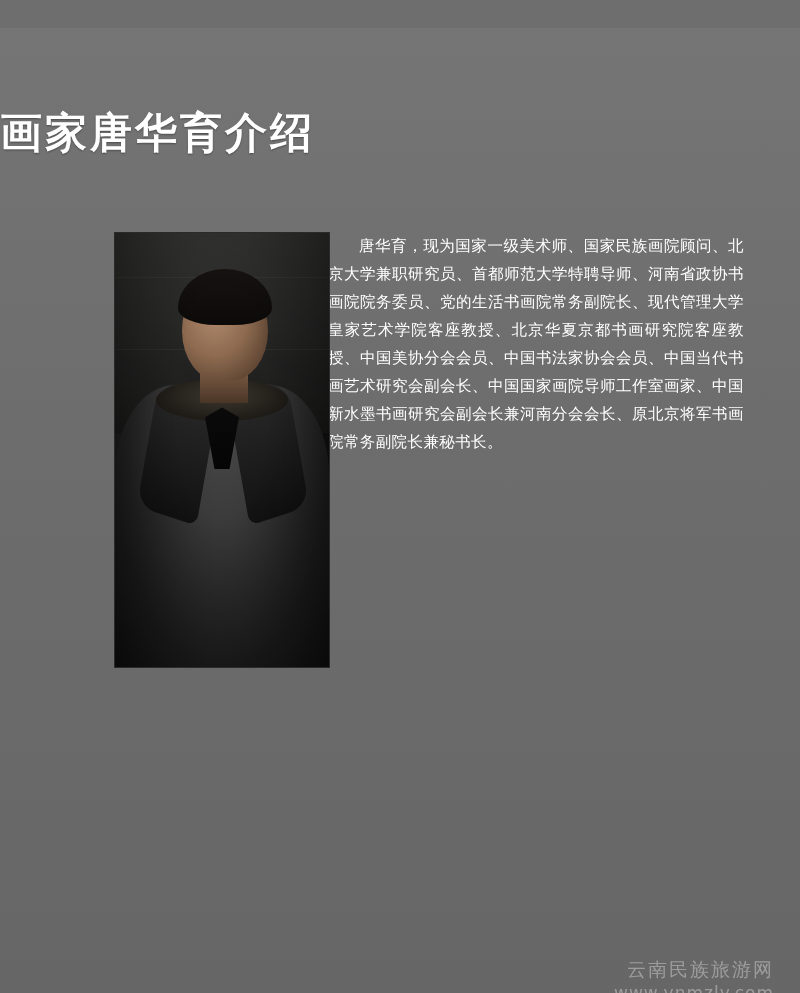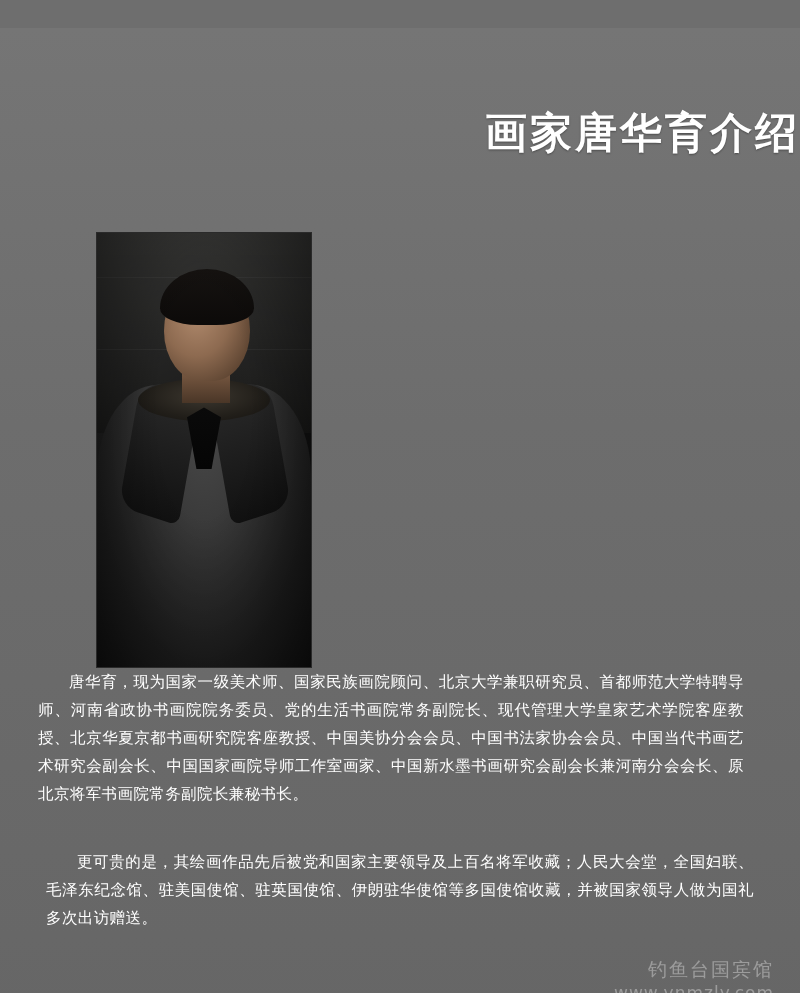--- a/index.html
+++ b/index.html
@@ -15,34 +15,34 @@
     position: relative;
   }
   .page {
     position: relative;
     width: 800px;
     height: 993px;
     background: linear-gradient(180deg, #757575 0%, #6d6d6d 40%, #666666 100%);
     box-sizing: border-box;
   }
   .title {
-    text-align: right;
+    text-align: left;
     color: #ffffff;
     font-family: "DejaVu Serif", serif;
     font-size: 42px;
     font-weight: bold;
     letter-spacing: 3px;
     padding-top: 82px;
     line-height: 1.1;
     text-shadow: 0 1px 2px rgba(0,0,0,0.35);
   }
   .top-section {
     display: flex;
-    flex-direction: column;
-    padding: 48px 38px 0 38px;
+    flex-direction: row;
+    padding: 48px 38px 0 56px;
     box-sizing: border-box;
   }
   .portrait-wrap {
     width: 272px;
     flex: 0 0 272px;
     padding-left: 58px;
     box-sizing: border-box;
   }
   .portrait {
     width: 214px;
@@ -223,21 +223,20 @@
       </div>
     </div>
 
     <div class="intro-col">
       <p class="para">唐华育，现为国家一级美术师、国家民族画院顾问、北京大学兼职研究员、首都师范大学特聘导师、河南省政协书画院院务委员、党的生活书画院常务副院长、现代管理大学皇家艺术学院客座教授、北京华夏京都书画研究院客座教授、中国美协分会会员、中国书法家协会会员、中国当代书画艺术研究会副会长、中国国家画院导师工作室画家、中国新水墨书画研究会副会长兼河南分会会长、原北京将军书画院常务副院长兼秘书长。</p>
     </div>
 
   </div>
 
   <div class="lower-section">
-    <p class="para">更可贵的是，其绘画作品先后被党和国家主要领导及上百名将军收藏；人民大会堂，全国妇联、毛泽东纪念馆、驻美国使馆、驻英国使馆、伊朗驻华使馆等多国使馆收藏，并被国家领导人做为国礼多次出访赠送。</p>
   </div>
 
   <div class="watermark">
-    <div class="wm-cn">钓鱼台国宾馆</div>
+    <div class="wm-cn">云南民族旅游网</div>
     <div class="wm-url">www.ynmzly.com</div>
   </div>
 
 </div>
 
 </body></html>

